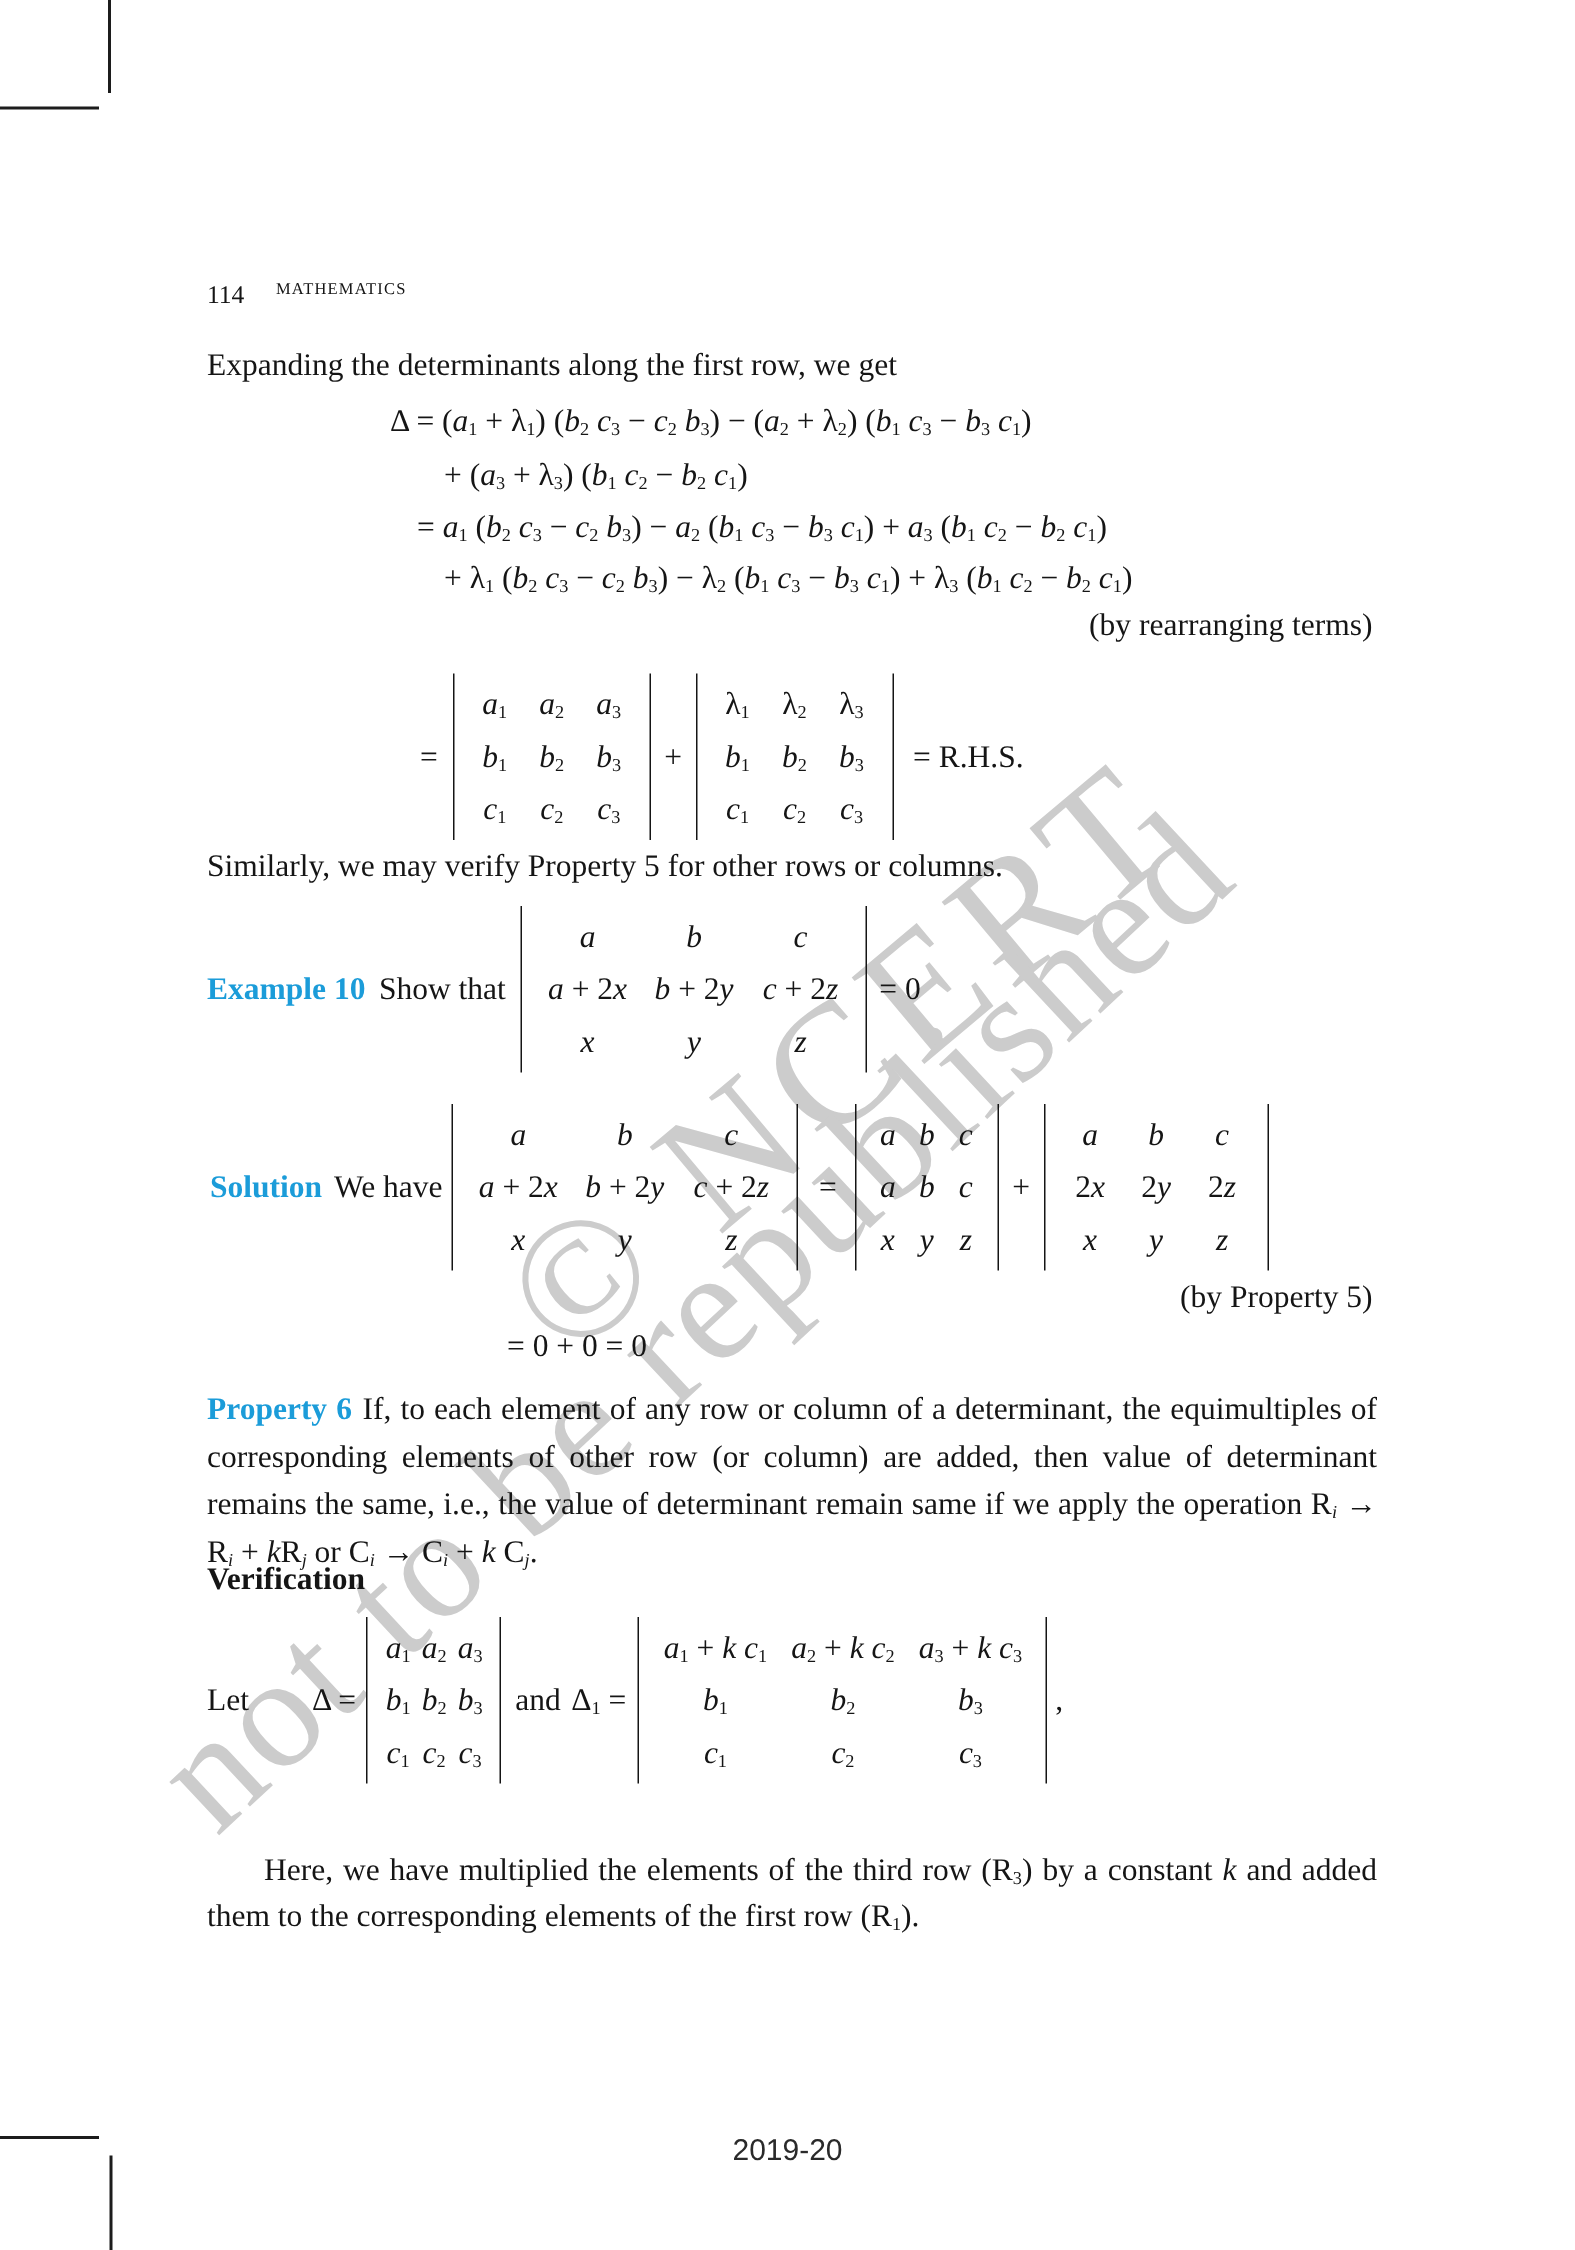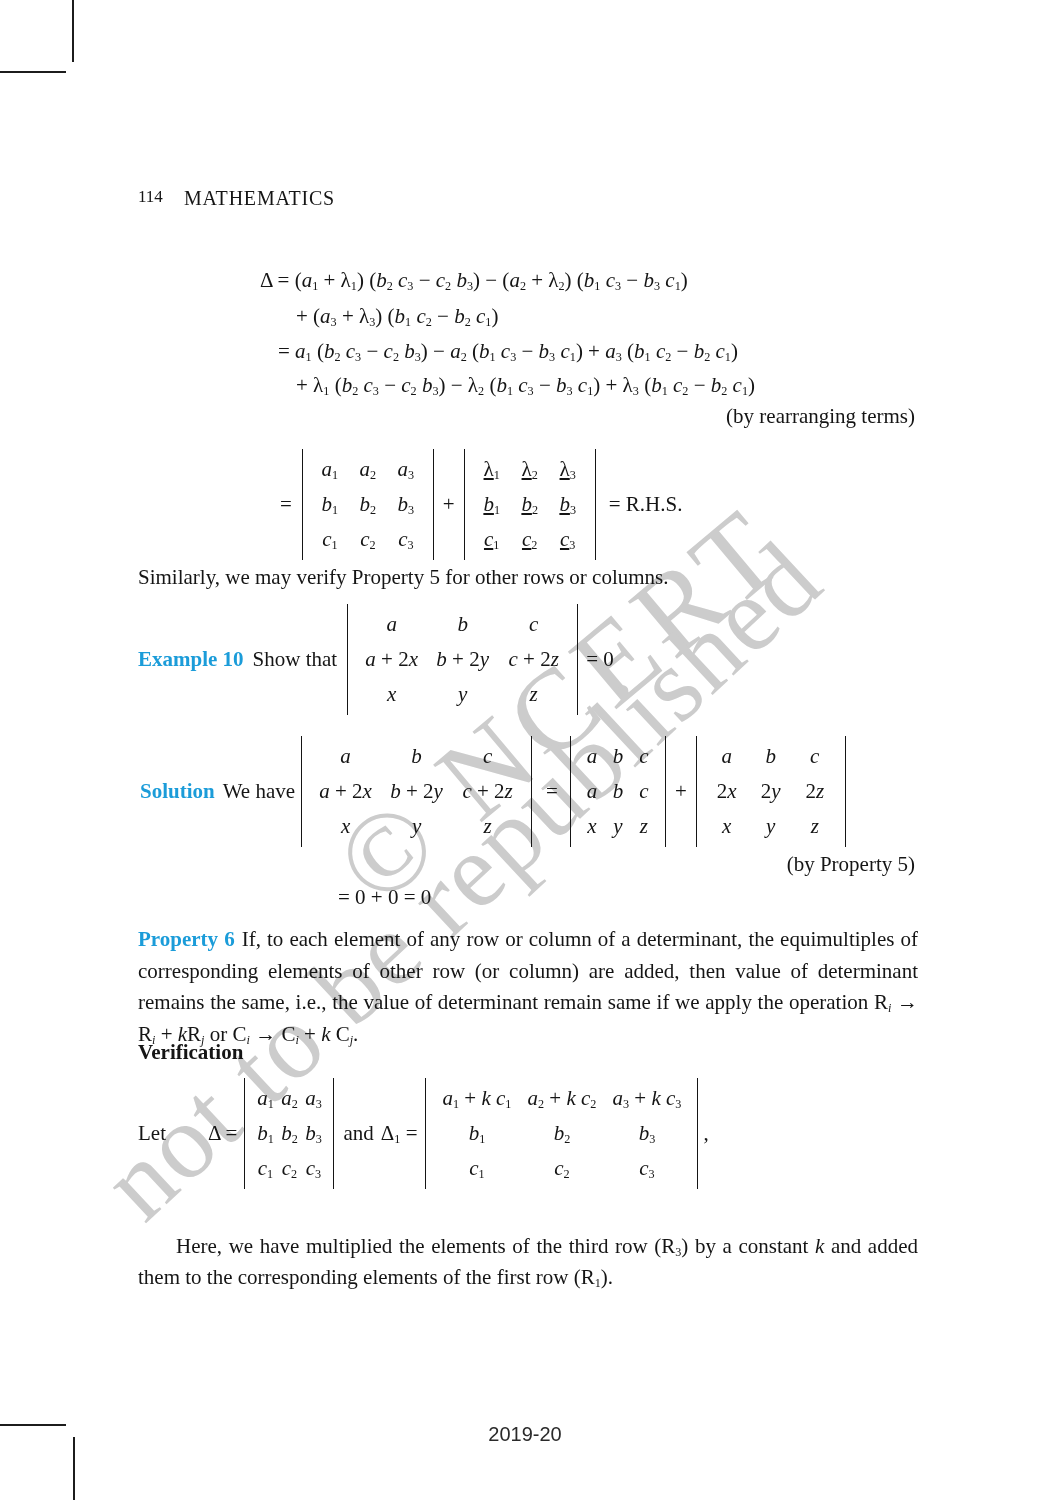--- a/index.html
+++ b/index.html
@@ -12,21 +12,21 @@
       font-family:"Liberation Serif", serif;color:#cccccc;}
   #wm1{left:290px;top:640px;font-size:115px;letter-spacing:8px;transform:rotate(-40deg);transform-origin:50% 50%;}
   #wm2{left:-5px;top:820px;font-size:106px;letter-spacing:2px;transform:rotate(-43deg);transform-origin:50% 50%;}
   .content{position:absolute;inset:0;z-index:1;}
   .body-text{font-size:21px;}
   sub{font-size:58%;line-height:0;vertical-align:-0.22em;}
   i{font-style:italic;}
   .accent{font-weight:bold;}
   
   #pnum{left:138px;top:187px;font-size:17px;}
-  #rhead{left:184px;top:187px;font-size:20px;letter-spacing:0.8px;}
+  #rhead{left:184px;top:187px;font-size:11px;letter-spacing:0.8px;}
   
   #intro{left:138px;top:231px;}
   #eq1{left:260px;top:268px;white-space:nowrap;}
   #eq2{left:296px;top:304px;white-space:nowrap;}
   #eq3{left:278px;top:339px;white-space:nowrap;}
   #eq4{left:296px;top:373px;white-space:nowrap;}
   #eqnote{right:135px;top:404px;}
   
   .row{display:flex;align-items:center;}
   .det{display:inline-flex;flex-direction:column;justify-content:center;
@@ -67,20 +67,21 @@
   <div class="mark" style="left:73px;top:1437px;width:2px;height:63px;"></div>
 
   <div class="wm" id="wm1" style="color: rgb(204, 204, 204);">© NCERT</div>
   <div class="wm" id="wm2" style="color: rgb(204, 204, 204);">not to be republished</div>
 
   <div class="content">
 
     <span class="abs" id="pnum">114</span>
     <span class="abs" id="rhead">MATHEMATICS</span>
 
+    <div class="abs body-text" id="intro">Expanding the determinants along the first row, we get</div>
 
     <div class="abs body-text" id="eq1">Δ = (<i>a</i><sub>1</sub> + λ<sub>1</sub>) (<i>b</i><sub>2</sub> <i>c</i><sub>3</sub> − <i>c</i><sub>2</sub> <i>b</i><sub>3</sub>) − (<i>a</i><sub>2</sub> + λ<sub>2</sub>) (<i>b</i><sub>1</sub> <i>c</i><sub>3</sub> − <i>b</i><sub>3</sub> <i>c</i><sub>1</sub>)</div>
     <div class="abs body-text" id="eq2">+ (<i>a</i><sub>3</sub> + λ<sub>3</sub>) (<i>b</i><sub>1</sub> <i>c</i><sub>2</sub> − <i>b</i><sub>2</sub> <i>c</i><sub>1</sub>)</div>
     <div class="abs body-text" id="eq3">= <i>a</i><sub>1</sub> (<i>b</i><sub>2</sub> <i>c</i><sub>3</sub> − <i>c</i><sub>2</sub> <i>b</i><sub>3</sub>) − <i>a</i><sub>2</sub> (<i>b</i><sub>1</sub> <i>c</i><sub>3</sub> − <i>b</i><sub>3</sub> <i>c</i><sub>1</sub>) + <i>a</i><sub>3</sub> (<i>b</i><sub>1</sub> <i>c</i><sub>2</sub> − <i>b</i><sub>2</sub> <i>c</i><sub>1</sub>)</div>
     <div class="abs body-text" id="eq4">+ λ<sub>1</sub> (<i>b</i><sub>2</sub> <i>c</i><sub>3</sub> − <i>c</i><sub>2</sub> <i>b</i><sub>3</sub>) − λ<sub>2</sub> (<i>b</i><sub>1</sub> <i>c</i><sub>3</sub> − <i>b</i><sub>3</sub> <i>c</i><sub>1</sub>) + λ<sub>3</sub> (<i>b</i><sub>1</sub> <i>c</i><sub>2</sub> − <i>b</i><sub>2</sub> <i>c</i><sub>1</sub>)</div>
     <div class="abs body-text" id="eqnote">(by rearranging terms)</div>
 
     <div class="abs row body-text" id="identity-row">
       <span>=</span>
       <span class="det cw36" style="margin-left:10px;">
@@ -94,21 +95,21 @@
             <div class="mcell"><i>b</i><sub>2</sub></div>
             <div class="mcell"><i>b</i><sub>3</sub></div>
           </div>
           <div class="mrow">
             <div class="mcell"><i>c</i><sub>1</sub></div>
             <div class="mcell"><i>c</i><sub>2</sub></div>
             <div class="mcell"><i>c</i><sub>3</sub></div>
           </div>
         </span>
       <span style="margin-left:9px;">+</span>
-      <span class="det cw36" style="margin-left:9px;text-decoration:underline;">
+      <span class="det cw36" style="margin-left:9px;">
           <div class="mrow">
             <div class="mcell">λ<sub>1</sub></div>
             <div class="mcell">λ<sub>2</sub></div>
             <div class="mcell">λ<sub>3</sub></div>
           </div>
           <div class="mrow">
             <div class="mcell"><i>b</i><sub>1</sub></div>
             <div class="mcell"><i>b</i><sub>2</sub></div>
             <div class="mcell"><i>b</i><sub>3</sub></div>
           </div>

